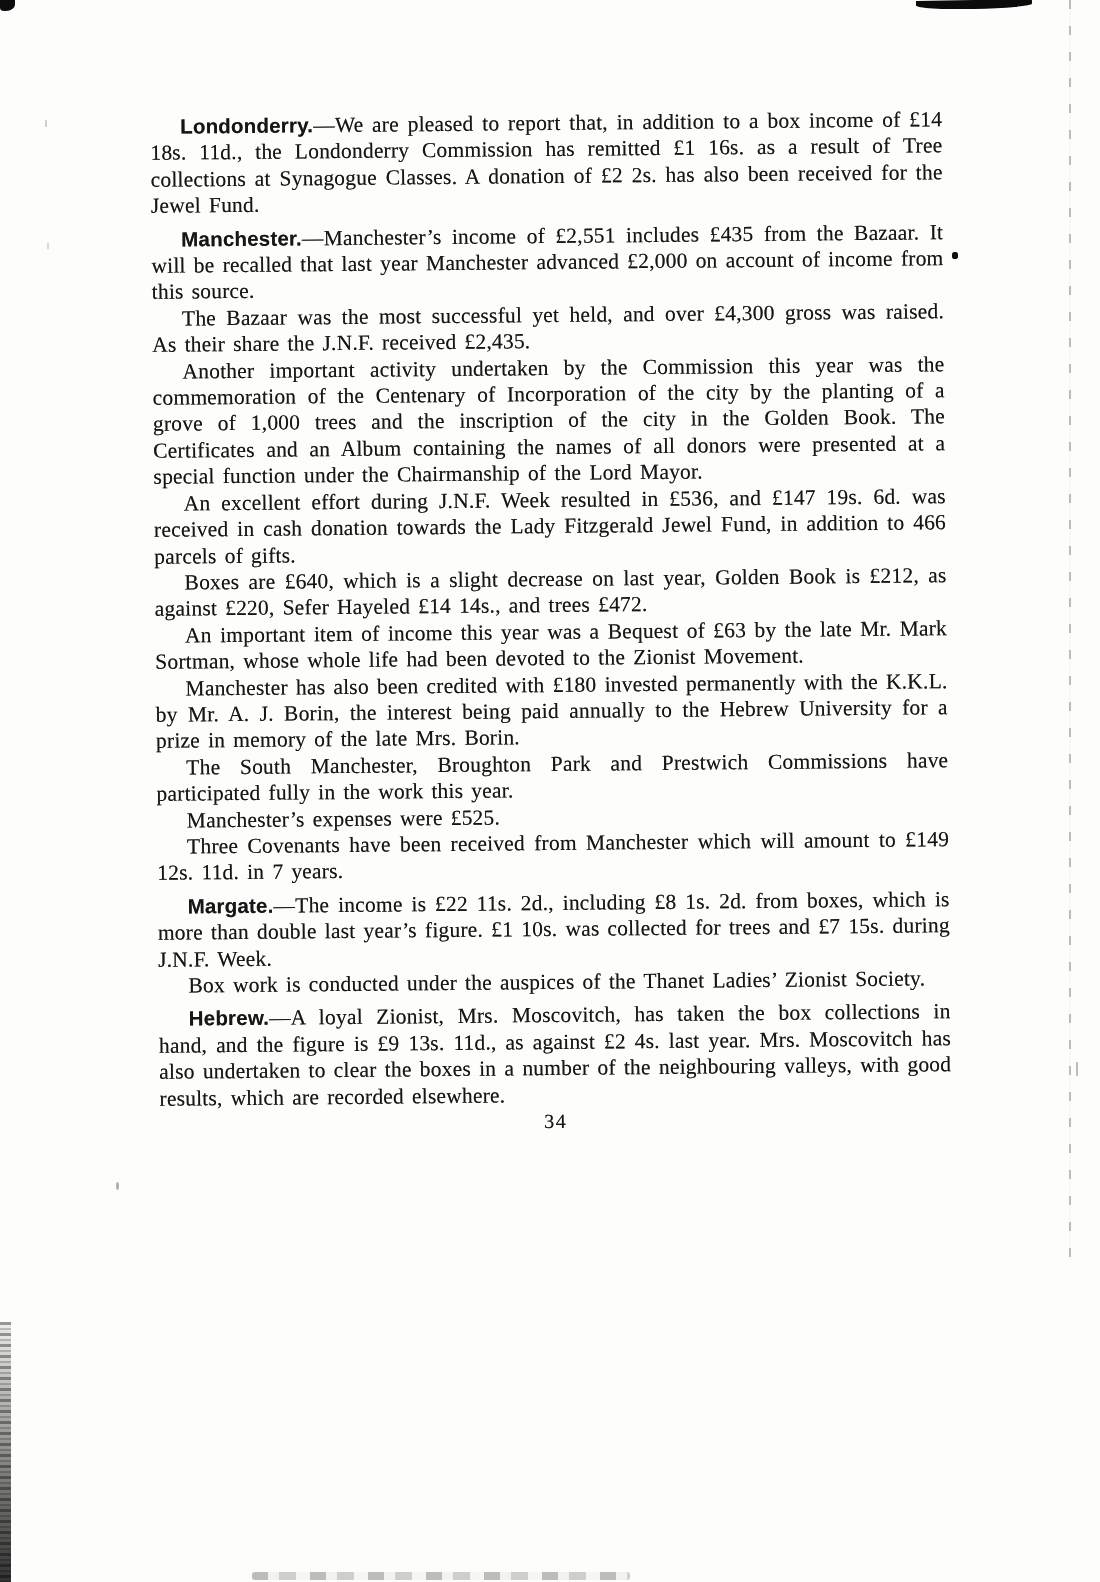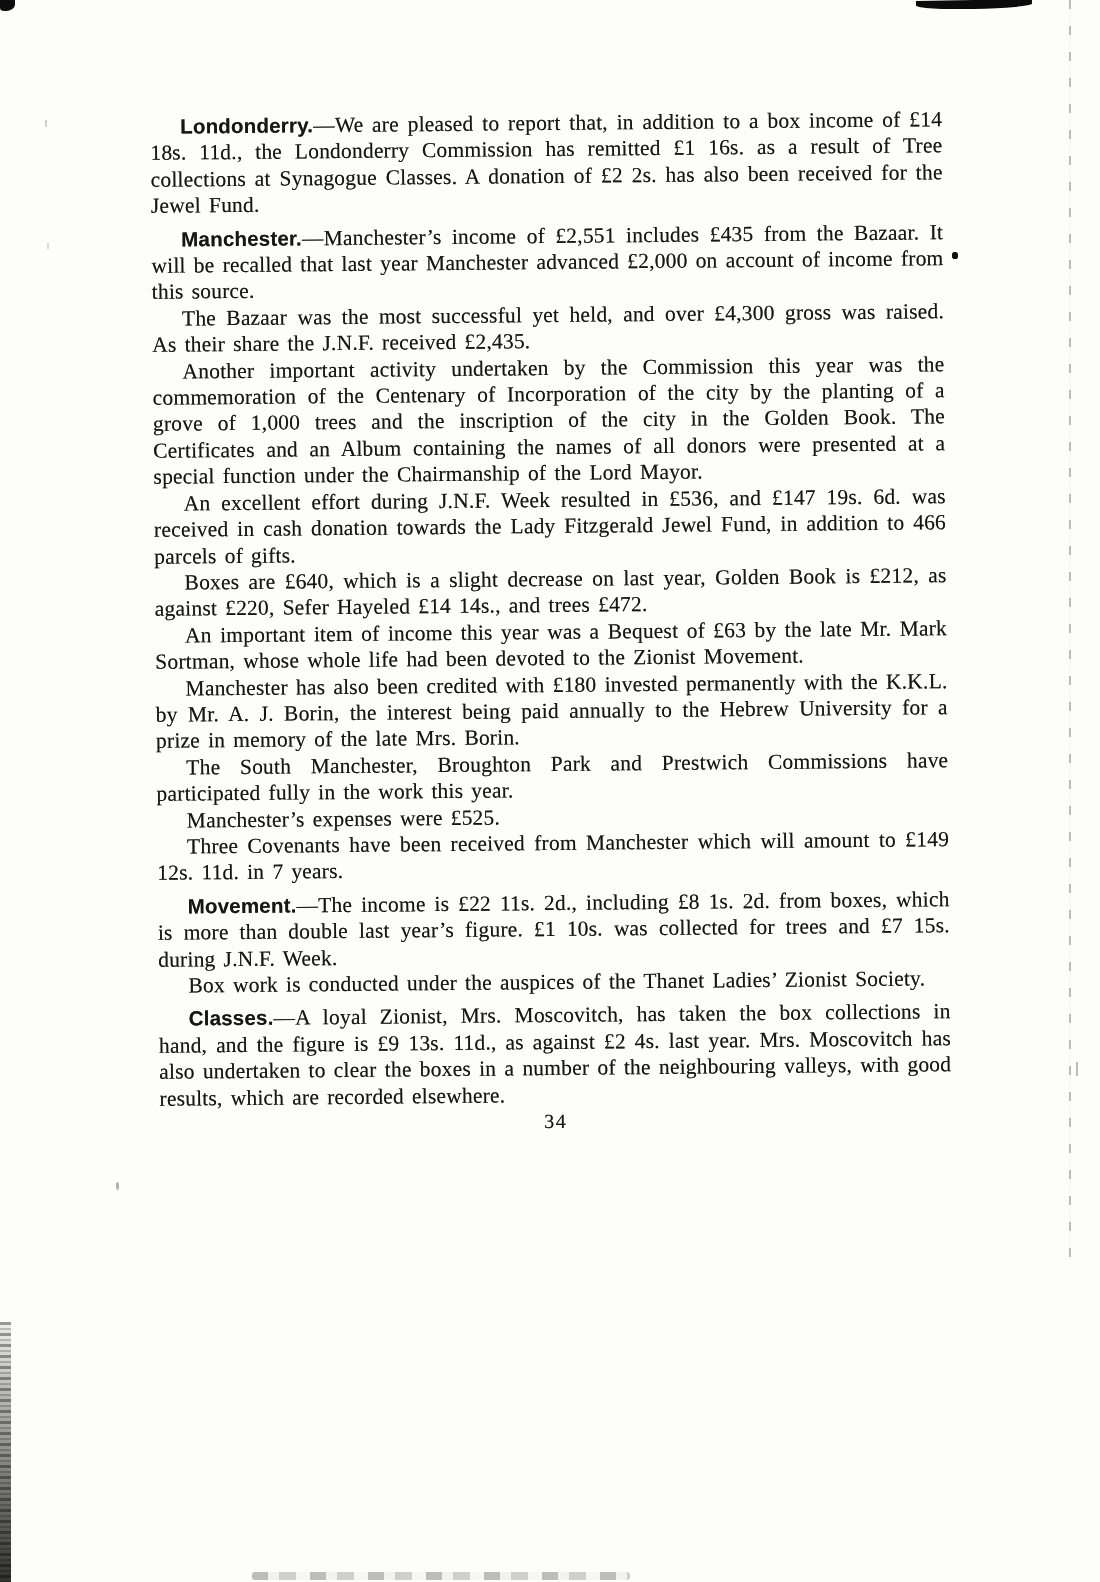--- a/index.html
+++ b/index.html
@@ -131,25 +131,25 @@
   <p><span>An important item of income this year was a Bequest of £63 by the late Mr. Mark Sortman, whose whole life had been devoted to the Zionist Movement.</span></p>
 
   <p><span>Manchester has also been credited with £180 invested permanently with the K.K.L. by Mr. A. J. Borin, the interest being paid annually to the Hebrew University for a prize in memory of the late Mrs. Borin.</span></p>
 
   <p><span>The South Manchester, Broughton Park and Prestwich Commissions have participated fully in the work this year.</span></p>
 
   <p><span>Manchester’s expenses were £525.</span></p>
 
   <p><span>Three Covenants have been received from Manchester which will amount to £149 12s. 11d. in 7 years.</span></p>
 
-  <p class="sect"><span class="sec">Movement.</span><span>—The income is £22 11s. 2d., including £8 1s. 2d. from boxes, which is more than double last year’s figure. £1 10s. was collected for trees and £7 15s. during J.N.F. Week.</span></p>
+  <p class="sect"><span class="sec">Margate.</span><span>—The income is £22 11s. 2d., including £8 1s. 2d. from boxes, which is more than double last year’s figure. £1 10s. was collected for trees and £7 15s. during J.N.F. Week.</span></p>
 
   <p><span>Box work is conducted under the auspices of the Thanet Ladies’ Zionist Society.</span></p>
 
-  <p class="sect"><span class="sec">Classes.</span><span>—A loyal Zionist, Mrs. Moscovitch, has taken the box collections in hand, and the figure is £9 13s. 11d., as against £2 4s. last year. Mrs. Moscovitch has also undertaken to clear the boxes in a number of the neighbouring valleys, with good results, which are recorded elsewhere.</span></p>
+  <p class="sect"><span class="sec">Hebrew.</span><span>—A loyal Zionist, Mrs. Moscovitch, has taken the box collections in hand, and the figure is £9 13s. 11d., as against £2 4s. last year. Mrs. Moscovitch has also undertaken to clear the boxes in a number of the neighbouring valleys, with good results, which are recorded elsewhere.</span></p>
 
   <p class="pageno">34</p>
 
 </div>
 
 <div class="artifact corner-blot-tl"></div>
 <div class="artifact smear-tr"></div>
 <div class="artifact edge-line-r"></div>
 <div class="artifact binding-strip-bl"></div>
 <div class="artifact bottom-smudge"></div>

